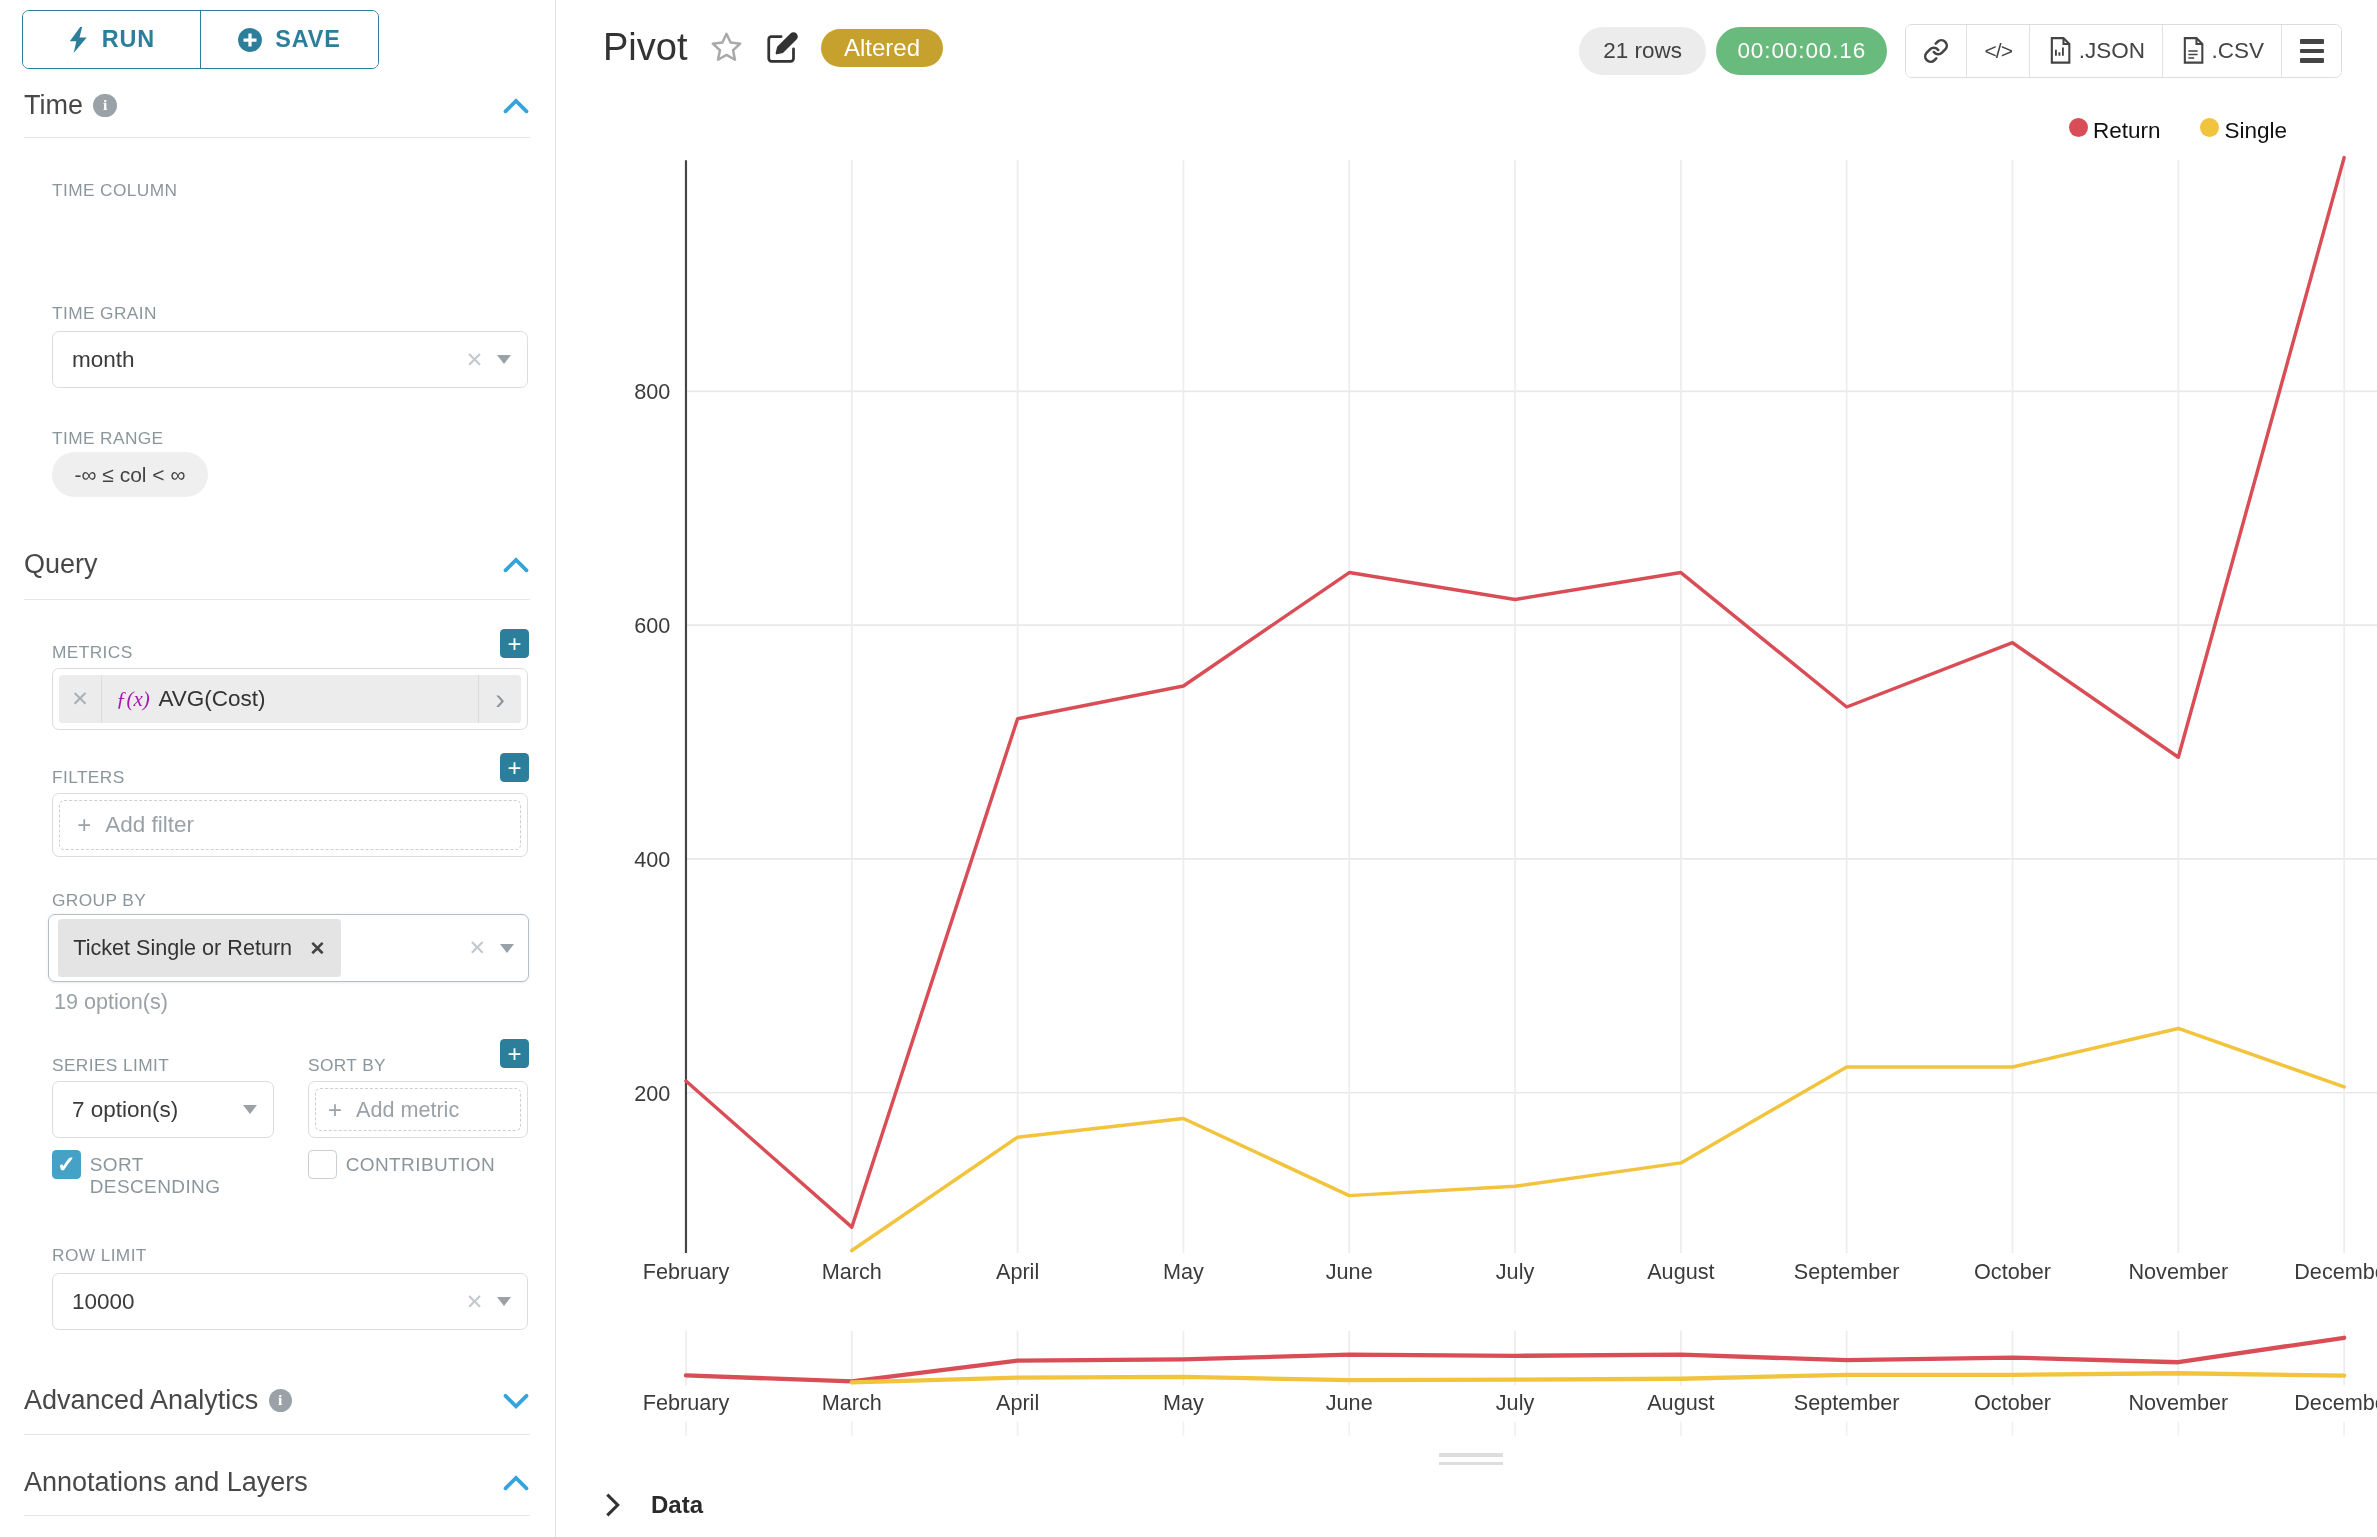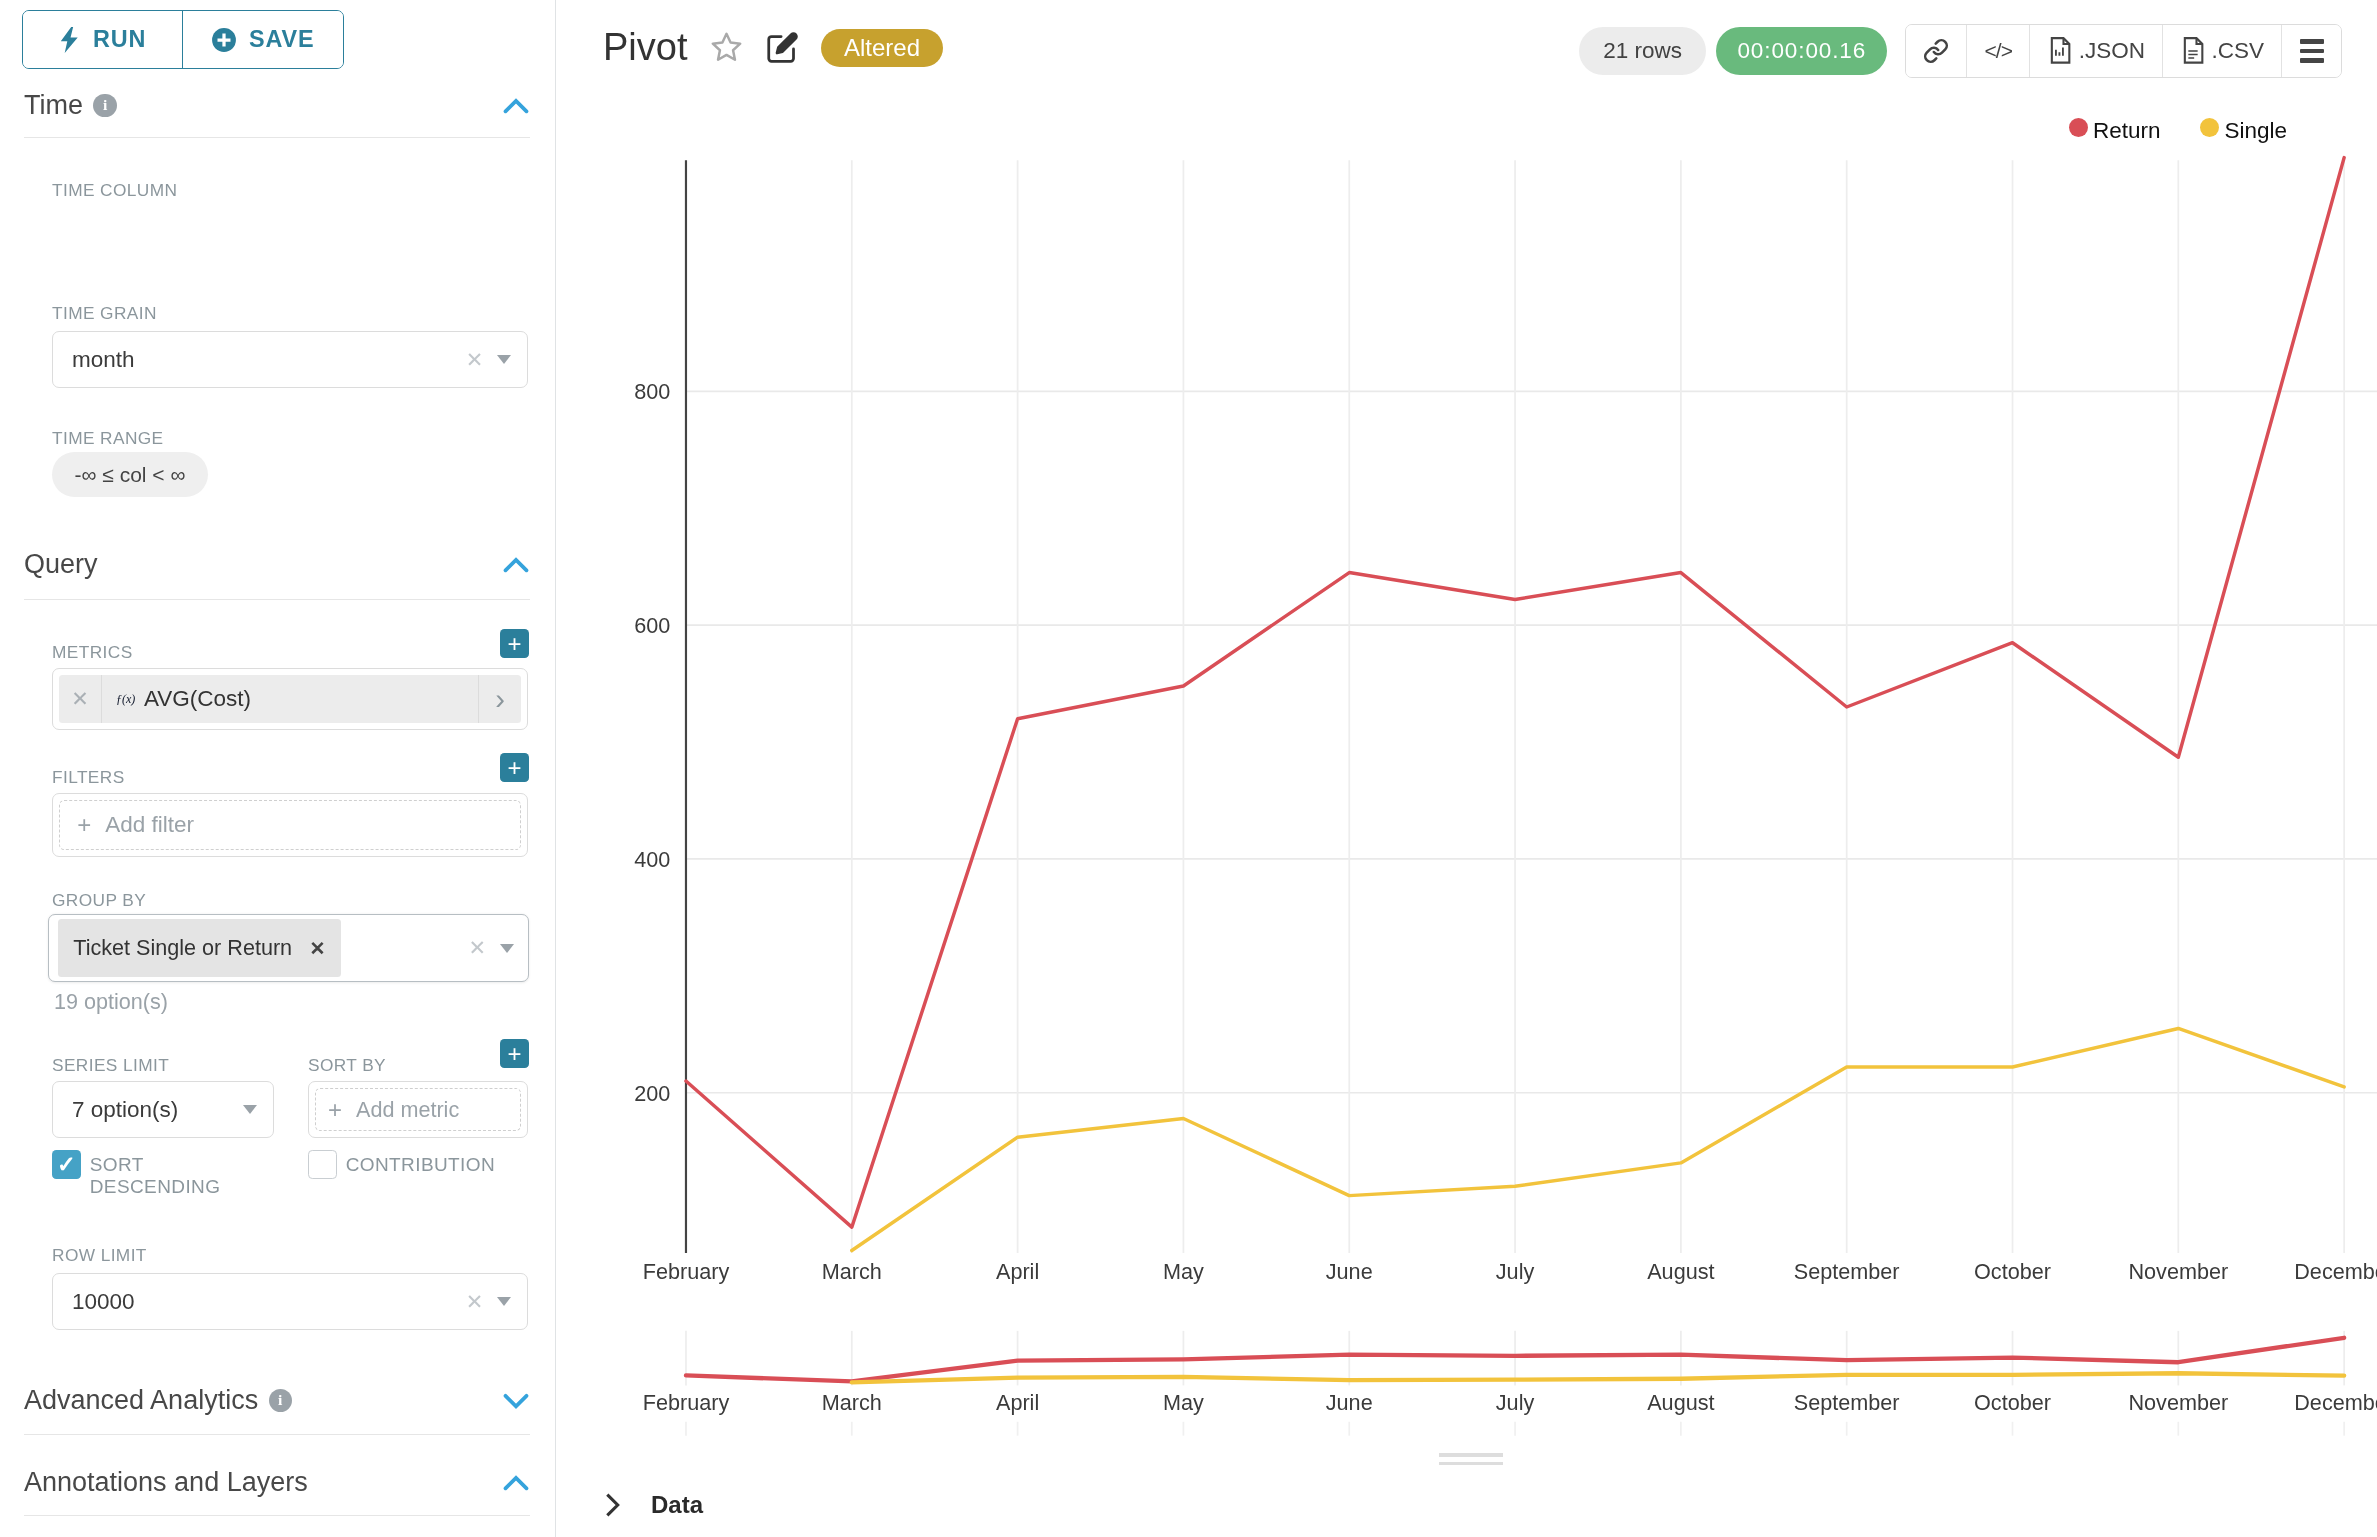--- a/index.html
+++ b/index.html
@@ -3,21 +3,21 @@
 <meta charset="utf-8">
 <style>
   * { margin:0; padding:0; box-sizing:border-box; }
   html,body { width:2377px; height:1538px; background:#fff; font-family:"Liberation Sans", sans-serif; overflow:hidden; }
   .app { position:relative; width:2377px; height:1538px; display:flex; }
 
   
   .sidebar { position:relative; width:556px; height:1538px; border-right:1.7px solid #e0e3e5; background:#fff; flex:0 0 auto; }
   .abs { position:absolute; }
 
-  .btn-row { left:21.6px; top:10.4px; width:322px; height:59px; display:flex; border:1.7px solid #2b7f9b; border-radius:7px; overflow:hidden; background:#fff; }
+  .btn-row { left:21.6px; top:10.4px; width:357px; height:59px; display:flex; border:1.7px solid #2b7f9b; border-radius:7px; overflow:hidden; background:#fff; }
   .btn-half { flex:1; display:flex; align-items:center; justify-content:center; gap:12px; color:#2b7f9b; font-size:23.4px; font-weight:700; letter-spacing:0.9px; cursor:pointer; background:#fff; border:none; }
   .btn-half + .btn-half { border-left:1.7px solid #2b7f9b; }
 
   .sec-header { left:24px; width:506px; display:flex; align-items:center; gap:10.4px; font-size:27px; color:#484848; }
   .sec-header .spacer { flex:1; }
   .hr { left:24px; width:506px; border-top:1.7px solid #e6e6e6; height:0; }
 
   .info-dot { display:inline-flex; width:23.4px; height:23.4px; border-radius:50%; background:#9aa2a8; color:#fff; font-size:15.6px; font-weight:700; align-items:center; justify-content:center; font-family:"Liberation Serif", serif; }
 
   .lbl { left:52px; font-size:17.3px; letter-spacing:0.4px; color:#8b969c; font-weight:400; }
@@ -27,21 +27,21 @@
   .caret-down { width:0; height:0; border-left:7.8px solid transparent; border-right:7.8px solid transparent; border-top:9.5px solid #9aa2a8; }
 
   .pill-range { left:52px; top:452px; height:45px; background:#efefef; border-radius:22.5px; display:inline-flex; align-items:center; padding:0 22.5px; font-size:21px; color:#444; cursor:pointer; }
 
   .plus-btn { width:29px; height:29px; background:#2b7f9b; border-radius:4.3px; color:#fff; font-size:24px; font-weight:400; display:flex; align-items:center; justify-content:center; cursor:pointer; line-height:1; }
 
   .metric-box { left:52px; top:668px; width:476px; height:62px; border:1.7px solid #dcdcdc; border-radius:7px; background:#fff; padding:6px; }
   .metric-pill { display:flex; height:100%; background:#ececec; border-radius:3.5px; align-items:stretch; overflow:hidden; }
   .metric-x { width:43px; display:flex; align-items:center; justify-content:center; color:#aab0b5; font-size:21px; border-right:1.7px solid #dcdcdc; cursor:pointer; }
   .metric-mid { flex:1; display:flex; align-items:center; padding-left:14px; gap:8.7px; font-size:22.5px; color:#333; }
-  .metric-fx { font-family:"Liberation Serif", serif; font-style:italic; font-size:12px; color:#0f172a; }
+  .metric-fx { font-family:"Liberation Serif", serif; font-style:italic; font-size:21px; color:#a21caf; }
   .metric-arrow { width:43px; display:flex; align-items:center; justify-content:center; color:#8b969c; font-size:29px; border-left:1.7px solid #dcdcdc; cursor:pointer; }
 
   .dashed-box { border:1.7px solid #dcdcdc; border-radius:7px; background:#fff; padding:6px; }
   .dashed-inner { height:100%; border:1.7px dashed #cfcfcf; border-radius:5.2px; display:flex; align-items:center; padding-left:17.3px; gap:14px; color:#9aa2a8; font-size:22.5px; cursor:pointer; }
   .plus-thin { font-size:24px; color:#9aa2a8; }
 
   .groupby-box { left:48px; top:914px; width:481px; height:68px; border:1.7px solid #b7bec3; border-radius:7px; background:#fff; box-shadow:0 0.9px 2.6px rgba(0,0,0,0.08); display:flex; align-items:center; padding:0 14px 0 8.7px; }
   .tag { background:#e4e4e4; border-radius:3.5px; height:58px; display:inline-flex; align-items:center; padding:0 15.6px; gap:17.3px; font-size:21.6px; color:#333; cursor:pointer; }
   .tag .tag-x { font-size:19px; font-weight:700; color:#444; }
   .muted-note { left:54px; font-size:21.6px; color:#9aa2a8; }

